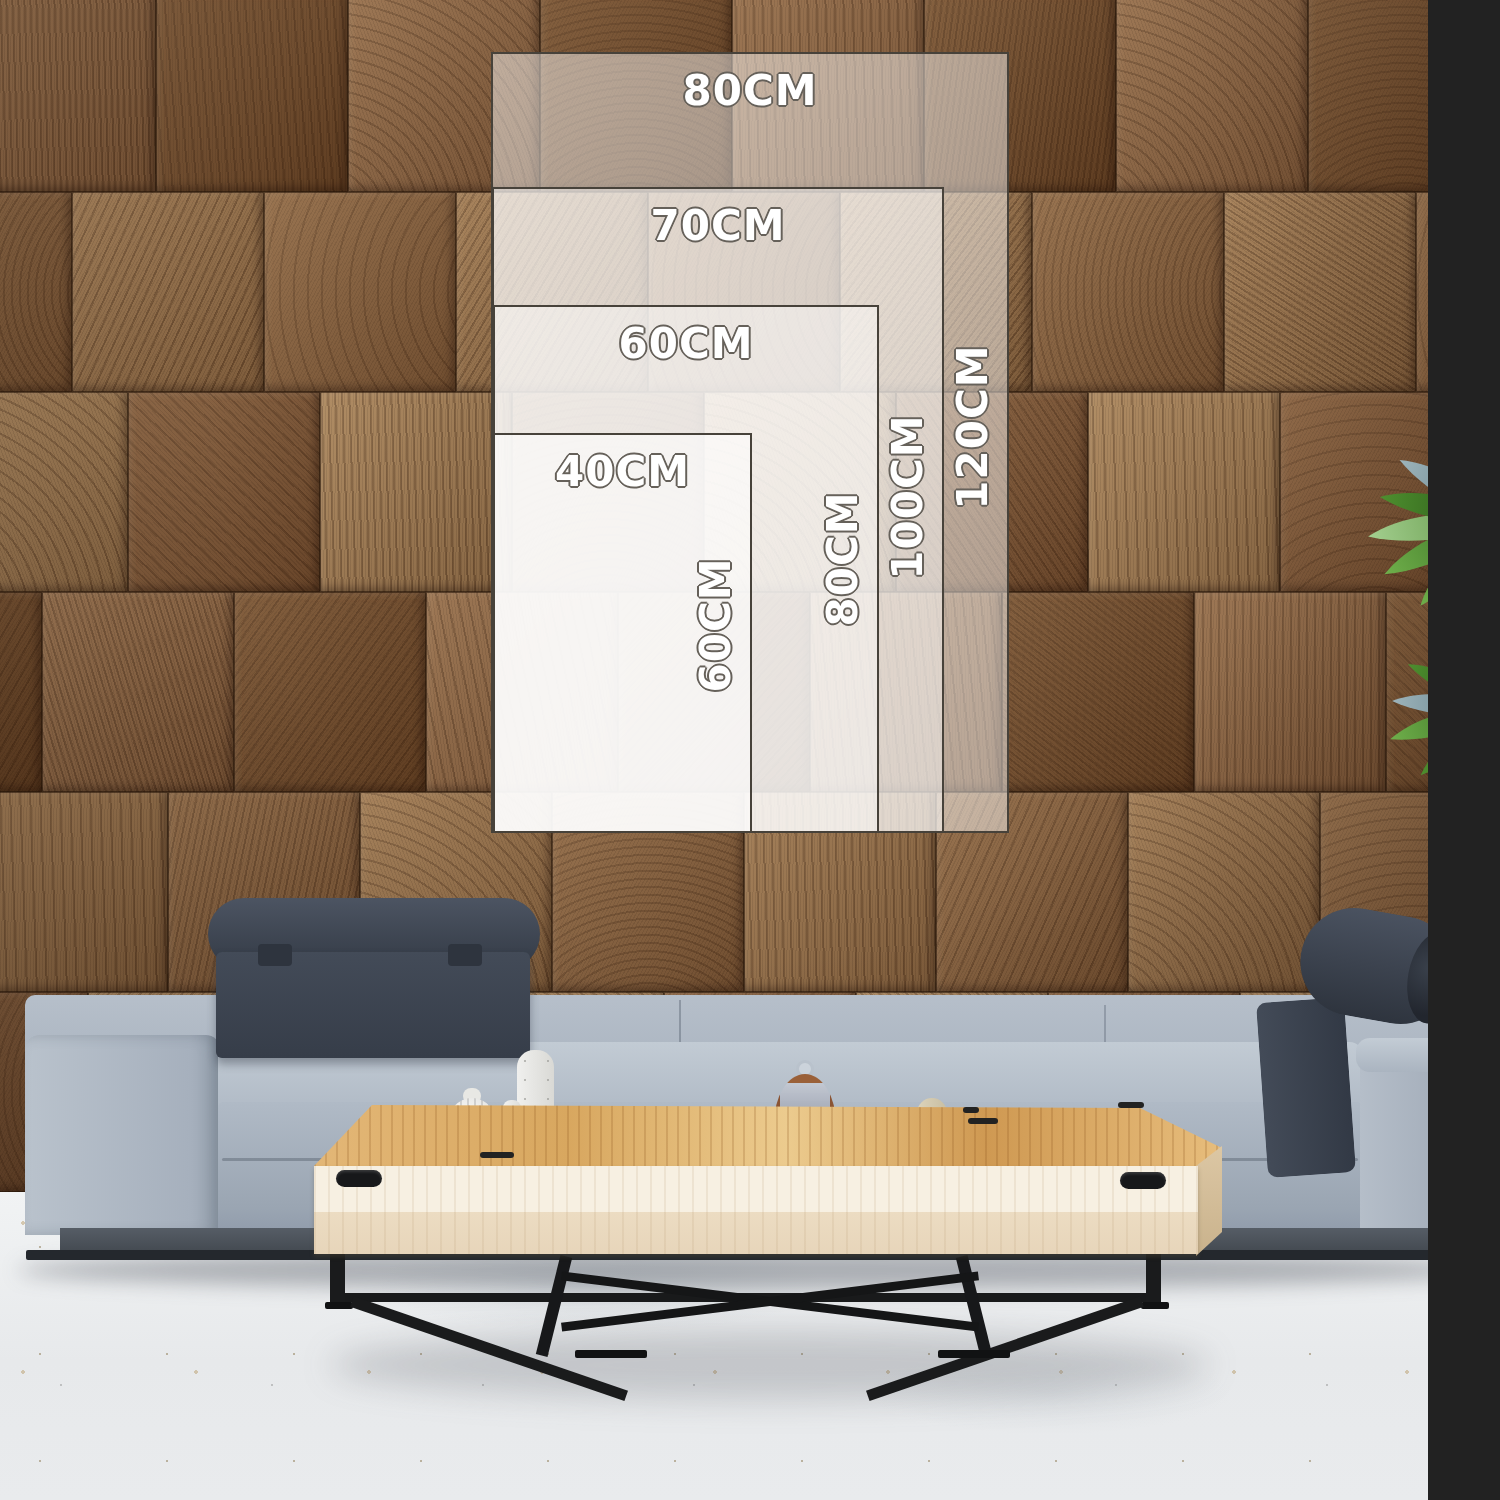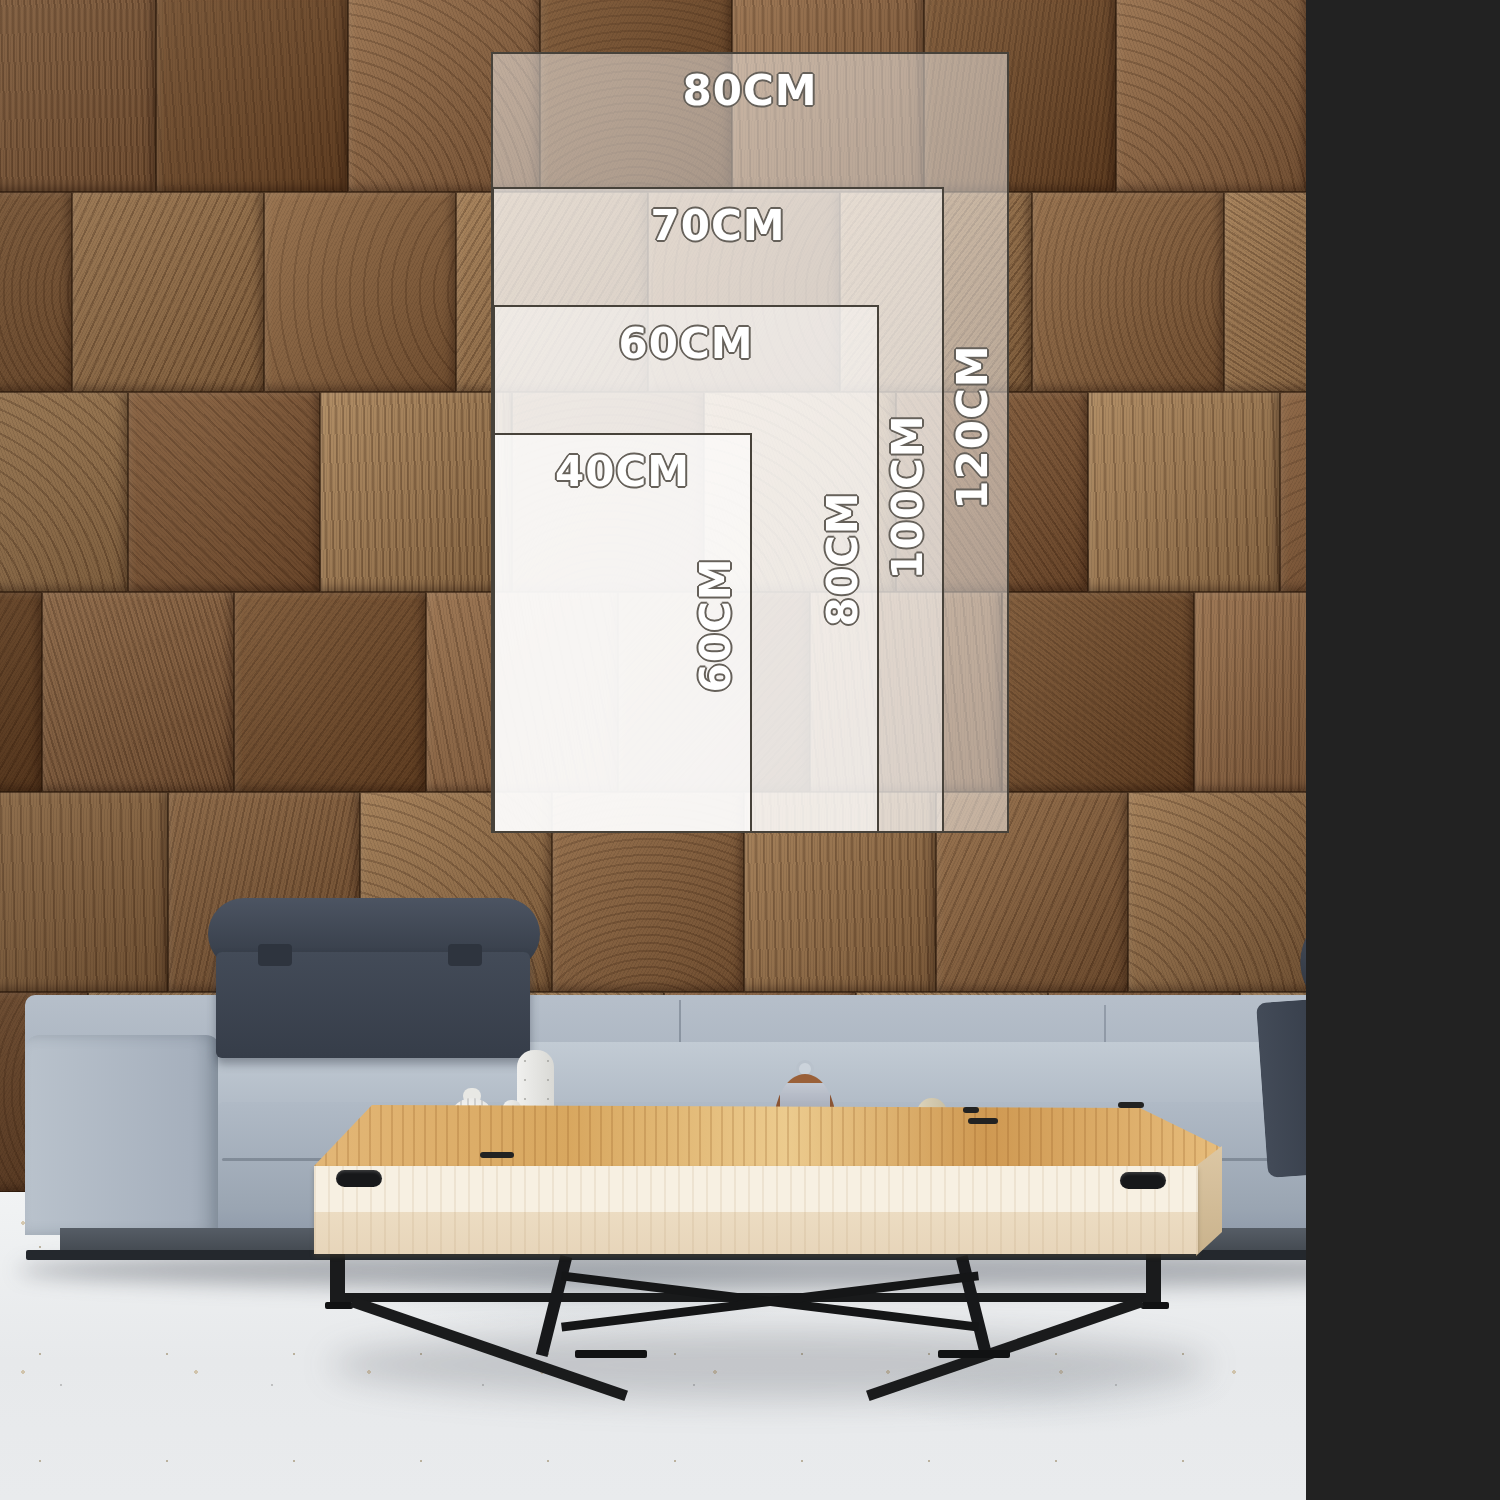--- a/index.html
+++ b/index.html
@@ -1,16 +1,16 @@
 <!DOCTYPE html>
 <html><head>
 <meta charset="utf-8">
 <style>
   html,body{margin:0;padding:0;background:#222;}
-  #stage{position:relative;width:1306px;height:1500px;overflow:hidden;
+  #stage{position:relative;width:1428px;height:1500px;overflow:hidden;
          font-family:"DejaVu Sans","Liberation Sans",sans-serif;background:#8a6443;}
   #stage *{position:absolute;box-sizing:border-box;}
 
   
   #wall{left:0;top:0;width:1500px;height:1195px;overflow:hidden;background:#7b5434;}
   .tile{box-shadow:inset 0 0 0 1px rgba(35,18,6,.55),
         inset 3px 3px 7px rgba(255,230,200,.13),
         inset -4px -4px 10px rgba(15,6,2,.38);}
   #wall-vignette{left:0;top:0;width:1500px;height:1195px;
         background:radial-gradient(ellipse at 50% 32%, rgba(0,0,0,0) 50%, rgba(28,13,4,.28) 100%);}

